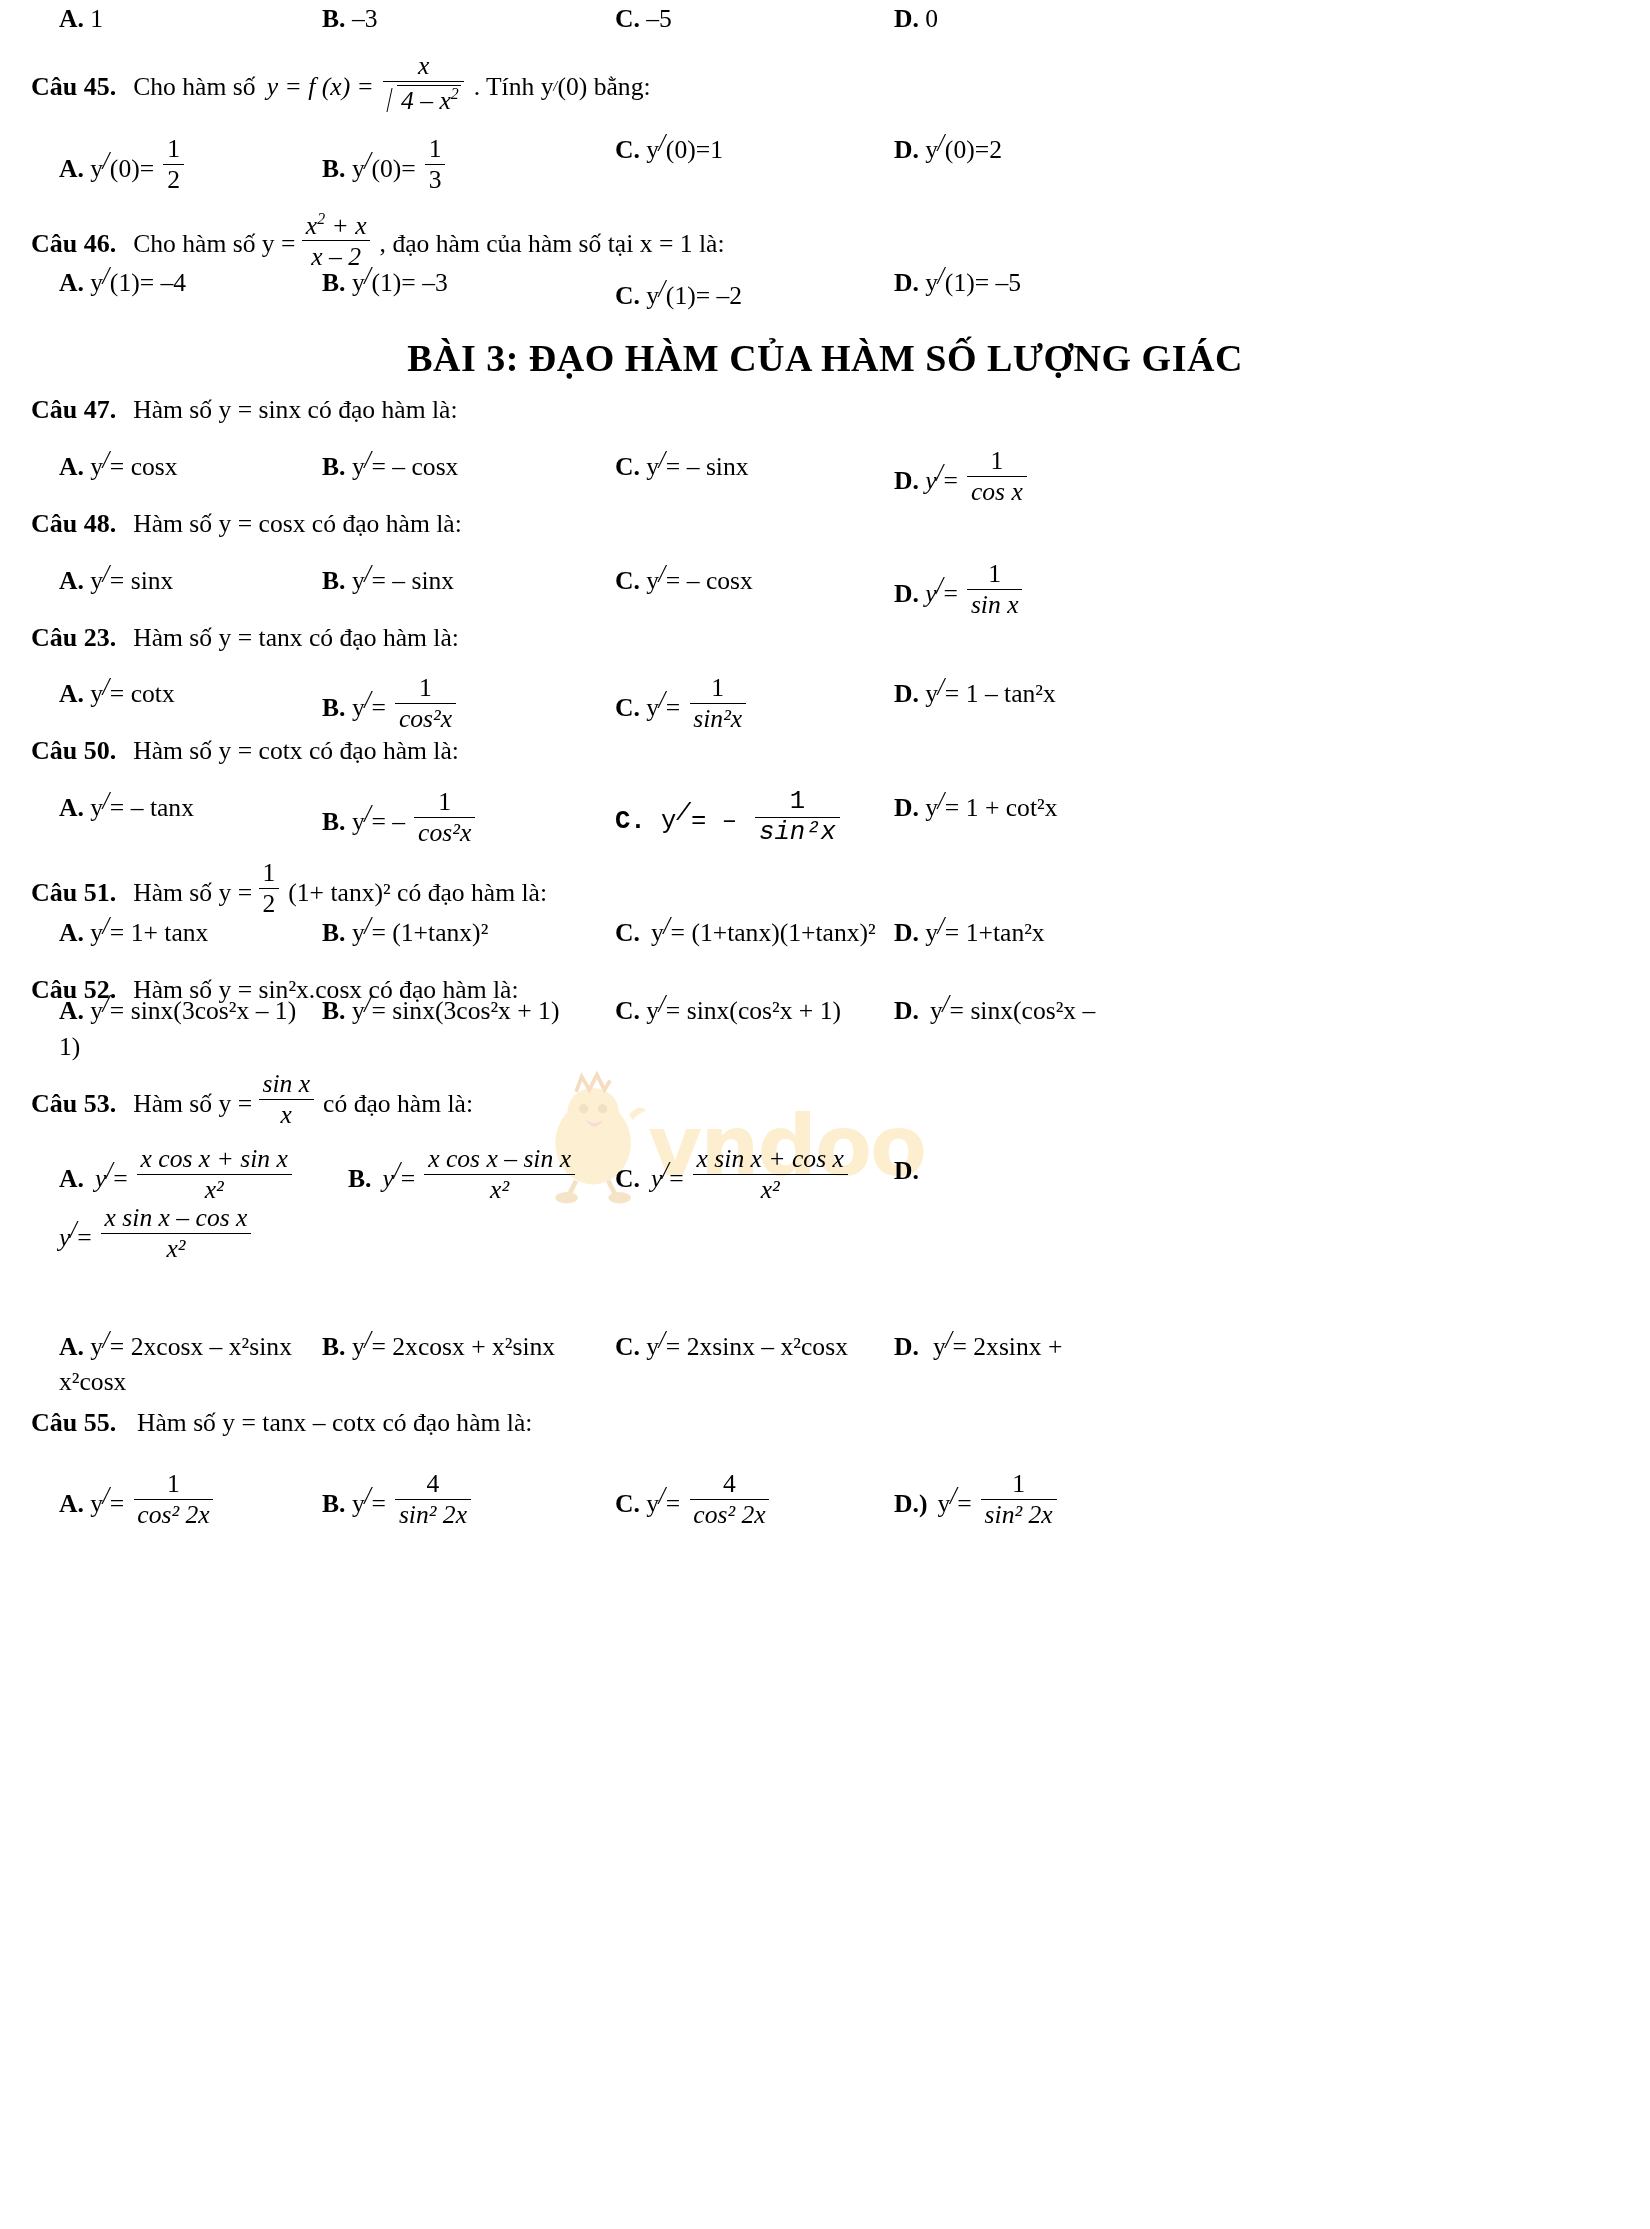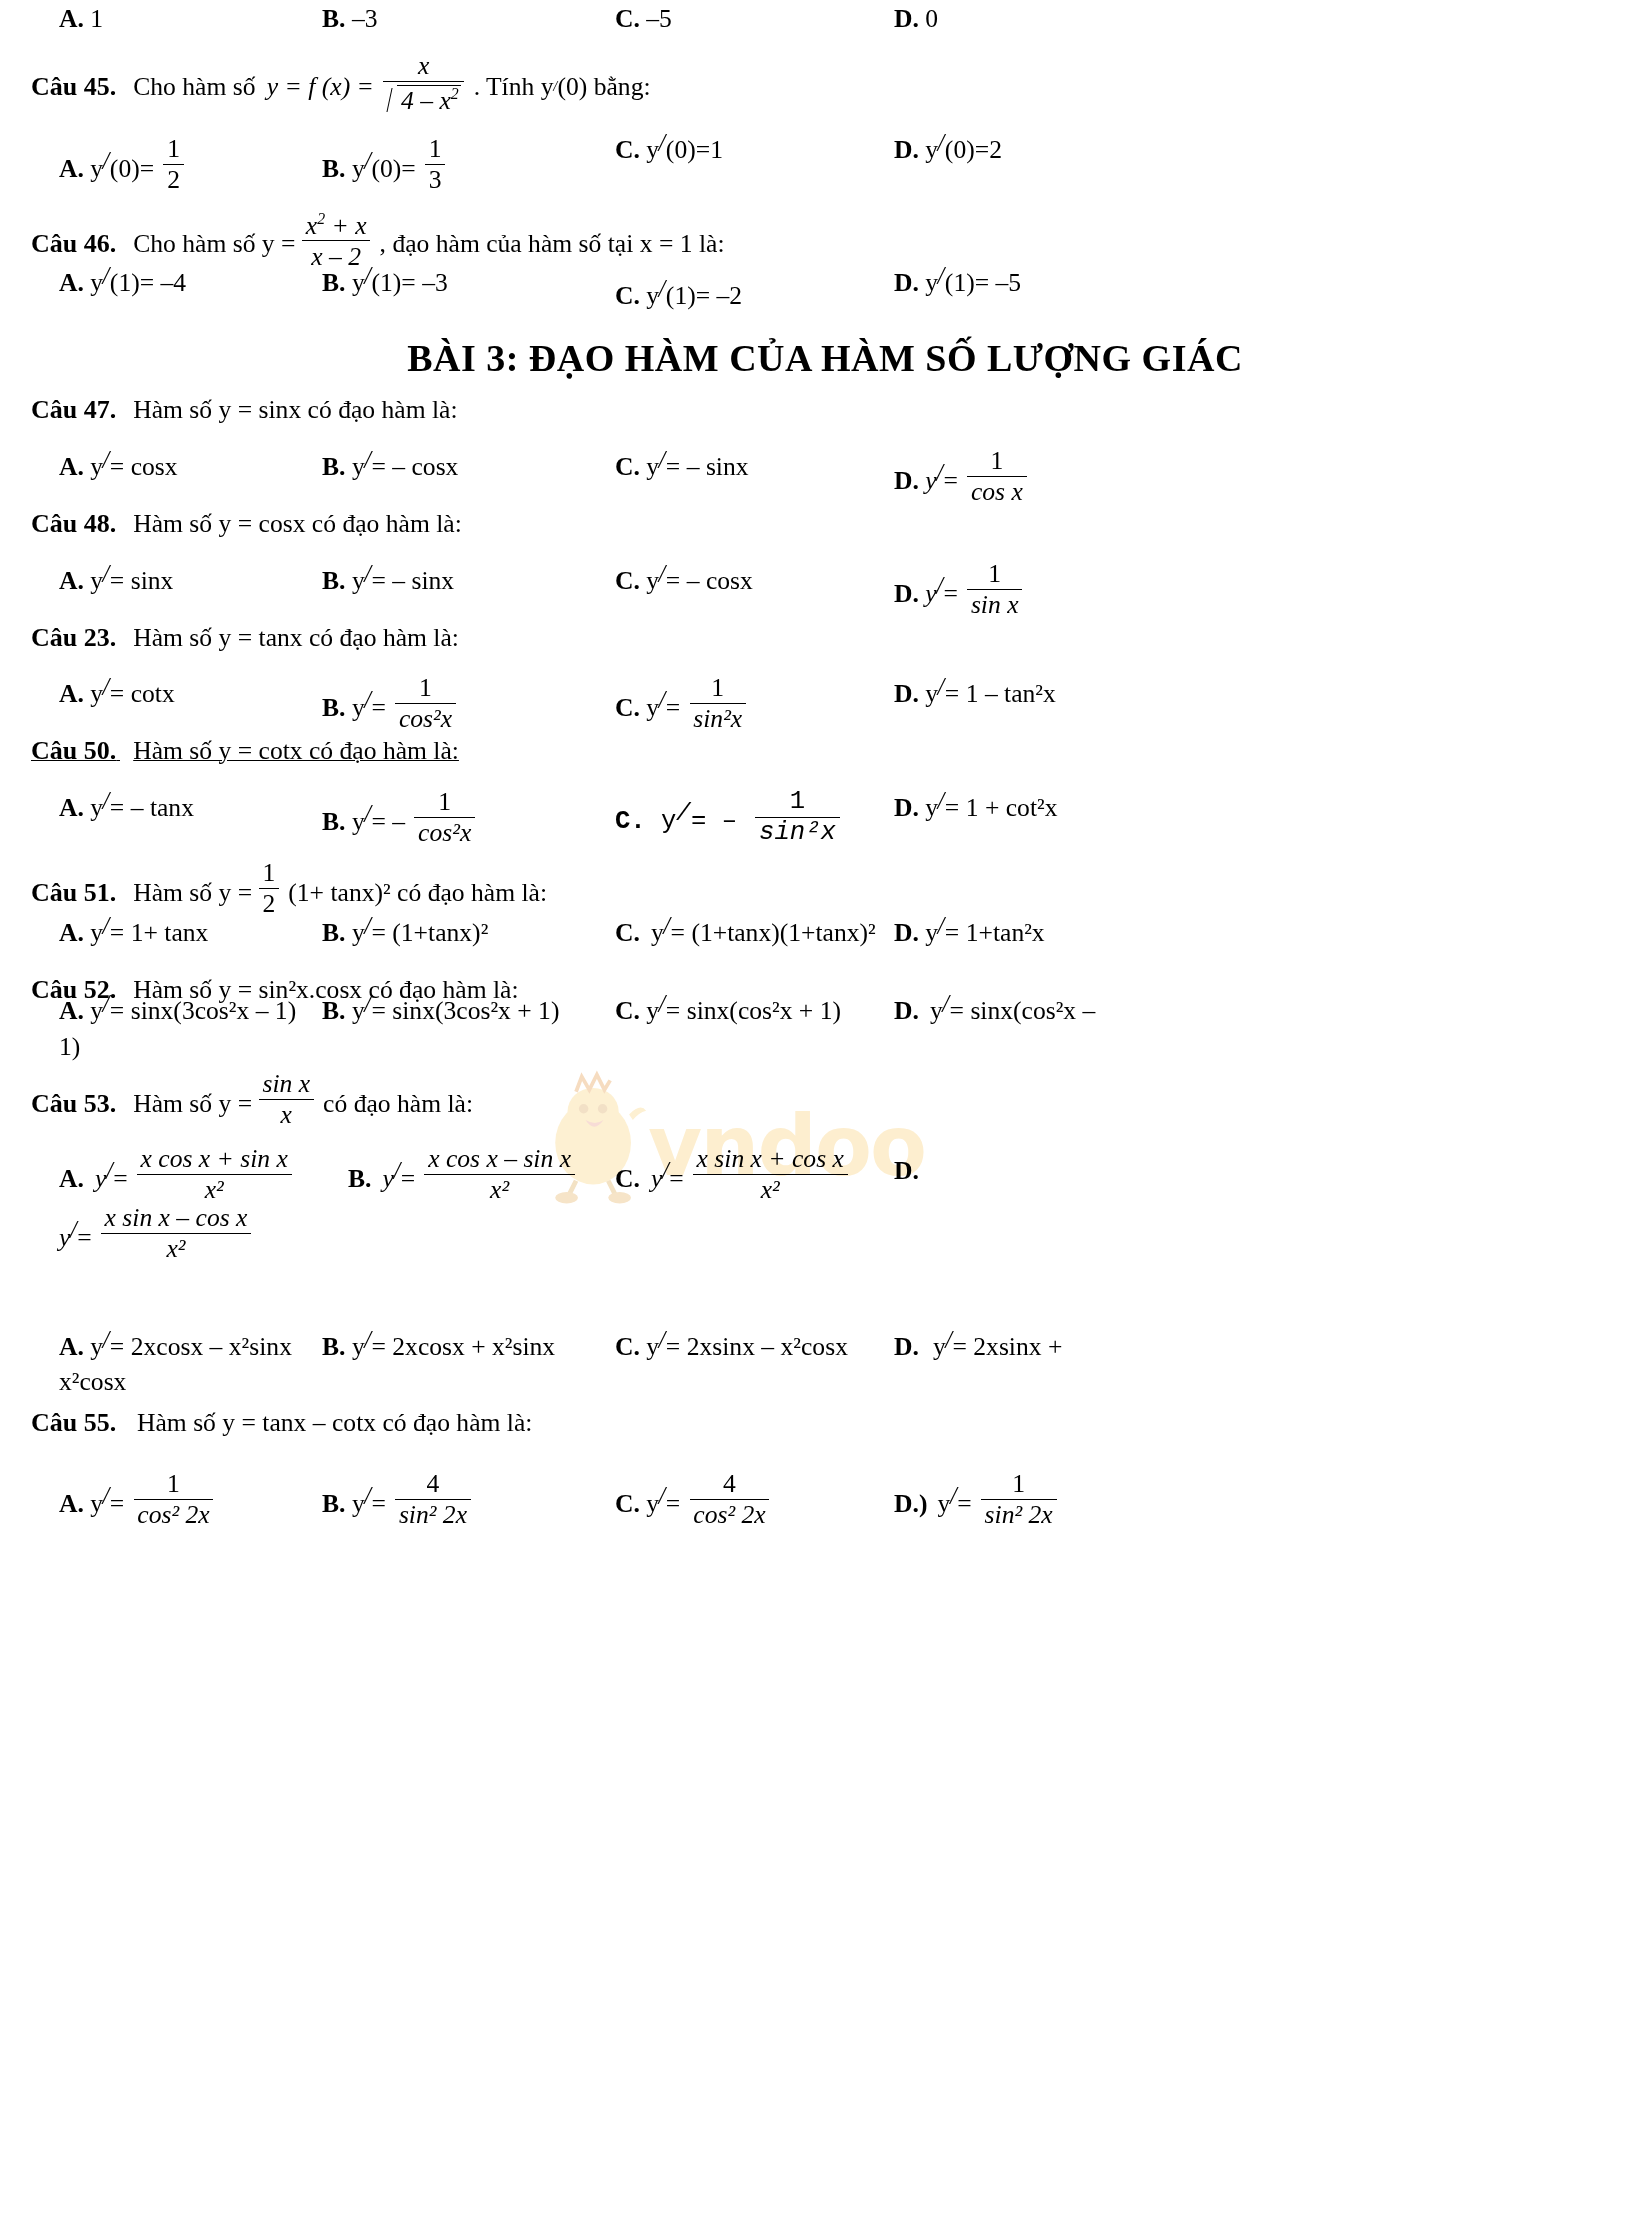--- a/index.html
+++ b/index.html
@@ -302,21 +302,21 @@
   <div class="abs opt" style="left:615px; top:674px;">
     <span class="ol">C.</span>
     <span>y</span><span class="prime">/</span><span>=</span>
     <span class="frac"><span class="num">1</span><span class="den mi">sin²x</span></span>
   </div>
   <div class="abs opt" style="left:894px; top:679px;">
     <span class="ol">D.</span>
     <span>y</span><span class="prime">/</span><span>= 1 – tan²x</span>
   </div>
 
-  <div class="abs" style="left:31px; top:736px;text-decoration:underline;">
+  <div class="abs" style="left:31px; top:736px;">
     <span class="qlabel">Câu 50.</span>
     <span class="qtext" style="margin-left:13.2px;">Hàm số y = cotx có đạo hàm là:</span>
   </div>
   <div class="abs opt" style="left:59px; top:793px;">
     <span class="ol">A.</span>
     <span>y</span><span class="prime">/</span><span>= – tanx</span>
   </div>
   <div class="abs opt" style="left:322px; top:788px;">
     <span class="ol">B.</span>
     <span>y</span><span class="prime">/</span><span>= –</span>

